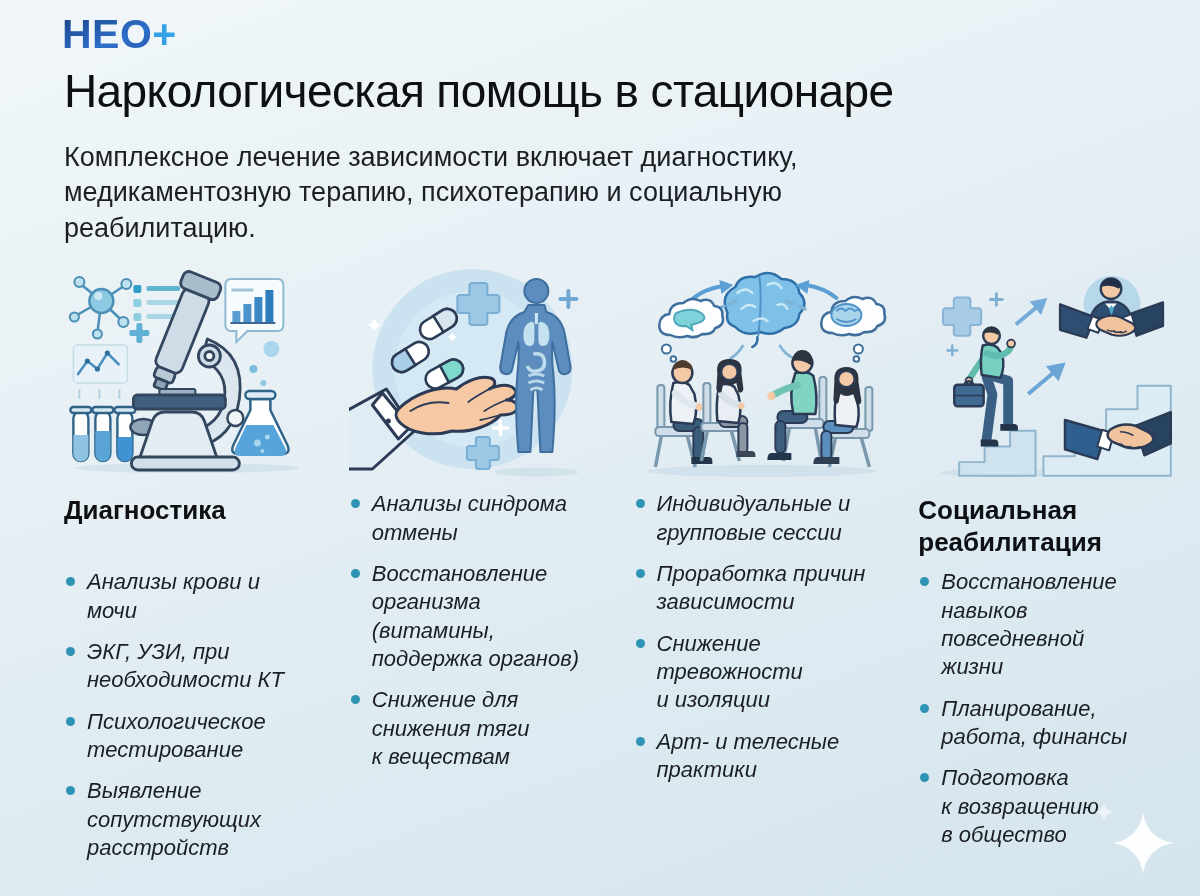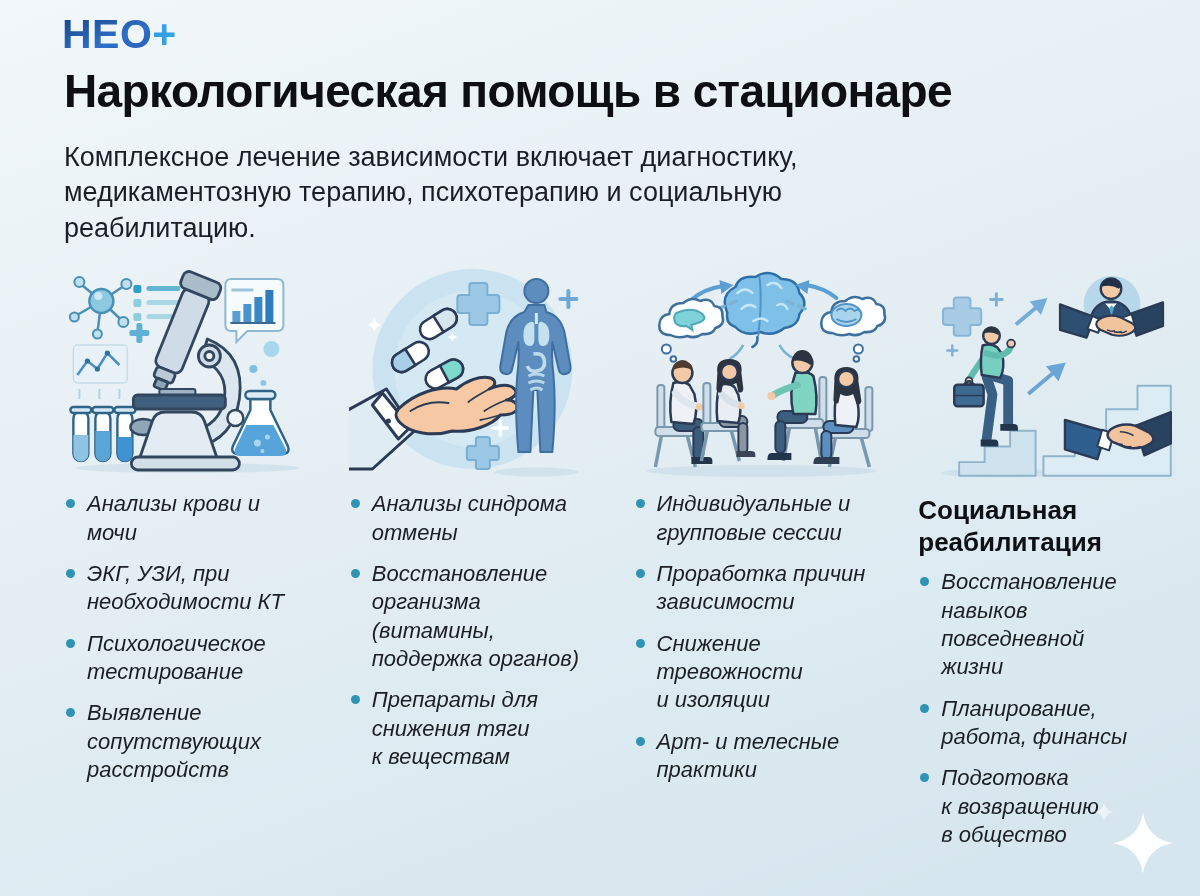--- a/index.html
+++ b/index.html
@@ -5,21 +5,21 @@
   html,body{margin:0;padding:0;}
   body{
     width:1200px;height:896px;overflow:hidden;position:relative;
     font-family:"Liberation Sans", sans-serif;
     background:linear-gradient(160deg,#f1f7fa 0%,#e6eff4 40%,#dceaf1 70%,#d5e5ed 100%);
     color:#14171b;
   }
   .content{padding:12px 27px 0 64px;}
   .logo-svg{display:block;width:158px;height:46px;margin-left:-2px;}
   .page-title{
-    margin:8px 0 8px;font-size:46px;font-weight:bold;line-height:1.12;
+    margin:8px 0 8px;font-size:46px;font-weight:normal;line-height:1.12;
     letter-spacing:-0.6px;color:#0d0f12;
   }
   .page-subtitle{
     margin:22px 0 0;font-size:27px;line-height:1.33;color:#1b1f24;
     white-space:pre-line;
   }
   .columns{
     display:grid;grid-template-columns:repeat(4,1fr);column-gap:30px;
     margin-top:14px;
   }
@@ -160,20 +160,21 @@
           <circle cx="186" cy="108" r="4" fill="#7fbede"></circle>
           <circle cx="196" cy="122" r="3" fill="#8fc6e2"></circle>
           <path d="M183 138 v11 l-17 35 q-4 9 6 9 h42 q10 0 6 -9 l-17 -35 v-11 z" fill="#ffffff" stroke="#2f6488" stroke-width="2.5" stroke-linejoin="round"></path>
           <path d="M179 164 L168 187 q-3 8 6 8 h38 q9 0 6 -8 L206 164 z" fill="#57a4da"></path>
           <circle cx="190" cy="182" r="3.5" fill="#a9d6ee"></circle>
           <circle cx="200" cy="176" r="2.5" fill="#a9d6ee"></circle>
           <circle cx="195" cy="190" r="2" fill="#a9d6ee"></circle>
           <rect x="178" y="130" width="30" height="8" rx="4" fill="#dcebf4" stroke="#2f6488" stroke-width="2.4"></rect>
         </g>
       </svg>
+      <h2 class="col-title">Диагностика</h2>
       <ul class="col-list">
         <li>Анализы крови и
 мочи</li>
         <li>ЭКГ, УЗИ, при
 необходимости КТ</li>
         <li>Психологическое
 тестирование</li>
         <li>Выявление
 сопутствующих
 расстройств</li>
@@ -234,21 +235,21 @@
           <path d="M176 115 q8 -4 16 0 M176 122 q8 -4 16 0 M178 129 q7 -4 12 0" fill="none" stroke="#cfeaf4" stroke-width="3" opacity="0.8"></path>
         </g>
       </svg>
       <ul class="col-list">
         <li>Анализы синдрома
 отмены</li>
         <li>Восстановление
 организма
 (витамины,
 поддержка органов)</li>
-        <li>Препараты для
+        <li>Снижение для
 снижения тяги
 к веществам</li>
       </ul>
     </div>
 
     <div class="col">
       <svg class="illu" viewBox="0 0 248 220" aria-hidden="true">
         <ellipse cx="124" cy="210" rx="115" ry="6" fill="#c6dbe7" opacity="0.6"></ellipse>
 
         <g stroke="#2f6fa8" stroke-width="2.5" stroke-linejoin="round" stroke-linecap="round">

